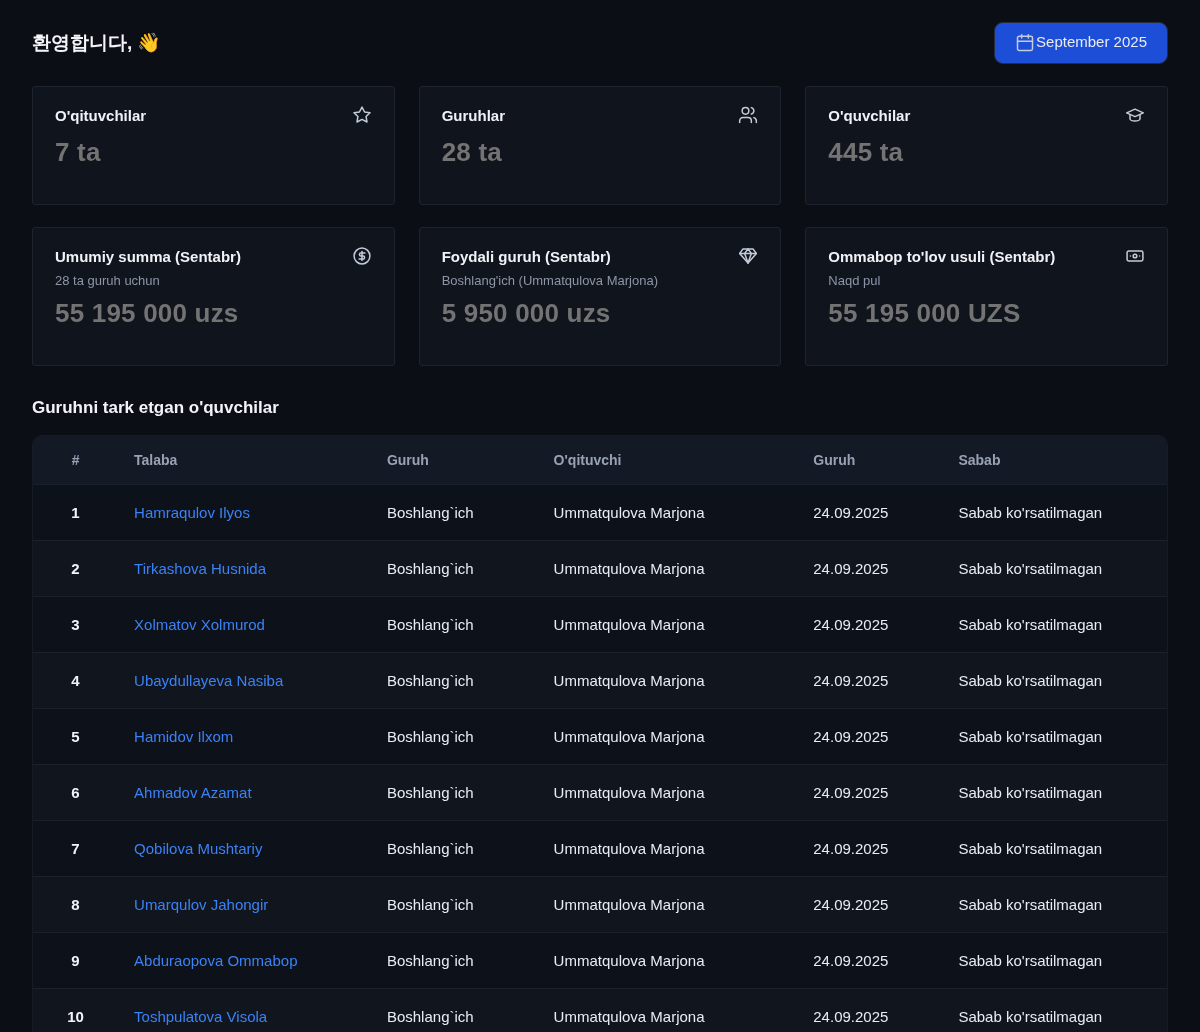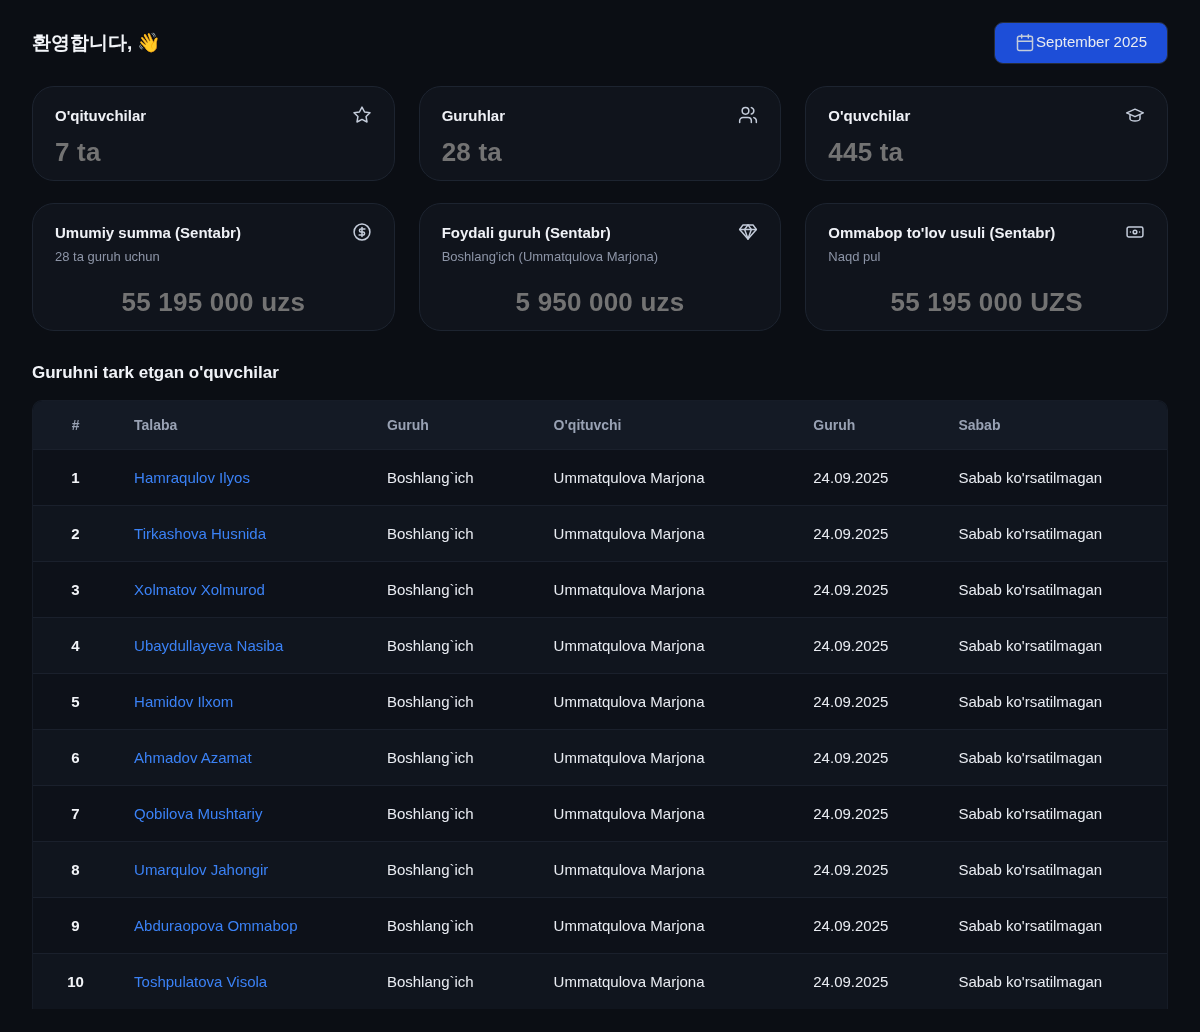--- a/index.html
+++ b/index.html
@@ -19,28 +19,28 @@
     background: #1d4ed8; border: 1px solid #262d3b; border-radius: 9px;
     color: #e8ebf1; font-size: 15px; padding: 10px 20px; cursor: pointer;
     font-family: inherit;
   }
   .icon { display: inline-flex; align-items: center; justify-content: center; color: #c4ccda; }
   .icon svg { width: 20px; height: 20px; stroke: currentColor; fill: none; stroke-width: 1.8; stroke-linecap: round; stroke-linejoin: round; }
 
   
   .cards { display: grid; grid-template-columns: repeat(3, 1fr); gap: 24px; margin-top: 22px; }
   .card {
-    background: #10141c; border: 1px solid #1d2430; border-radius: 22px;
-    padding: 18px 22px 12px 22px;
+    background: #10141c; border: 1px solid #1d2430; border-radius: 3px;
+    padding: 18px 22px 36px 22px;
   }
   .card-head { display: flex; align-items: center; justify-content: space-between; }
   .card-title { font-size: 15px; font-weight: 700; color: #f0f2f7; }
   .card-sub { font-size: 13px; color: #8d95a7; margin-top: 7px; }
   .card-value { font-size: 26px; font-weight: 700; color: #737373; margin-top: 12px; letter-spacing: 0.2px; }
-  .card.tall .card-value { margin-top: 23px; text-align: center; }
+  .card.tall .card-value { margin-top: 10px; }
 
   
   .section-title { margin-top: 32px; font-size: 17px; font-weight: 700; color: #f1f3f8; }
 
   
   .table-wrap {
     margin-top: 17px;
     border-radius: 10px 10px 0 0;
     overflow: hidden;
     border: 1px solid #161c27;

